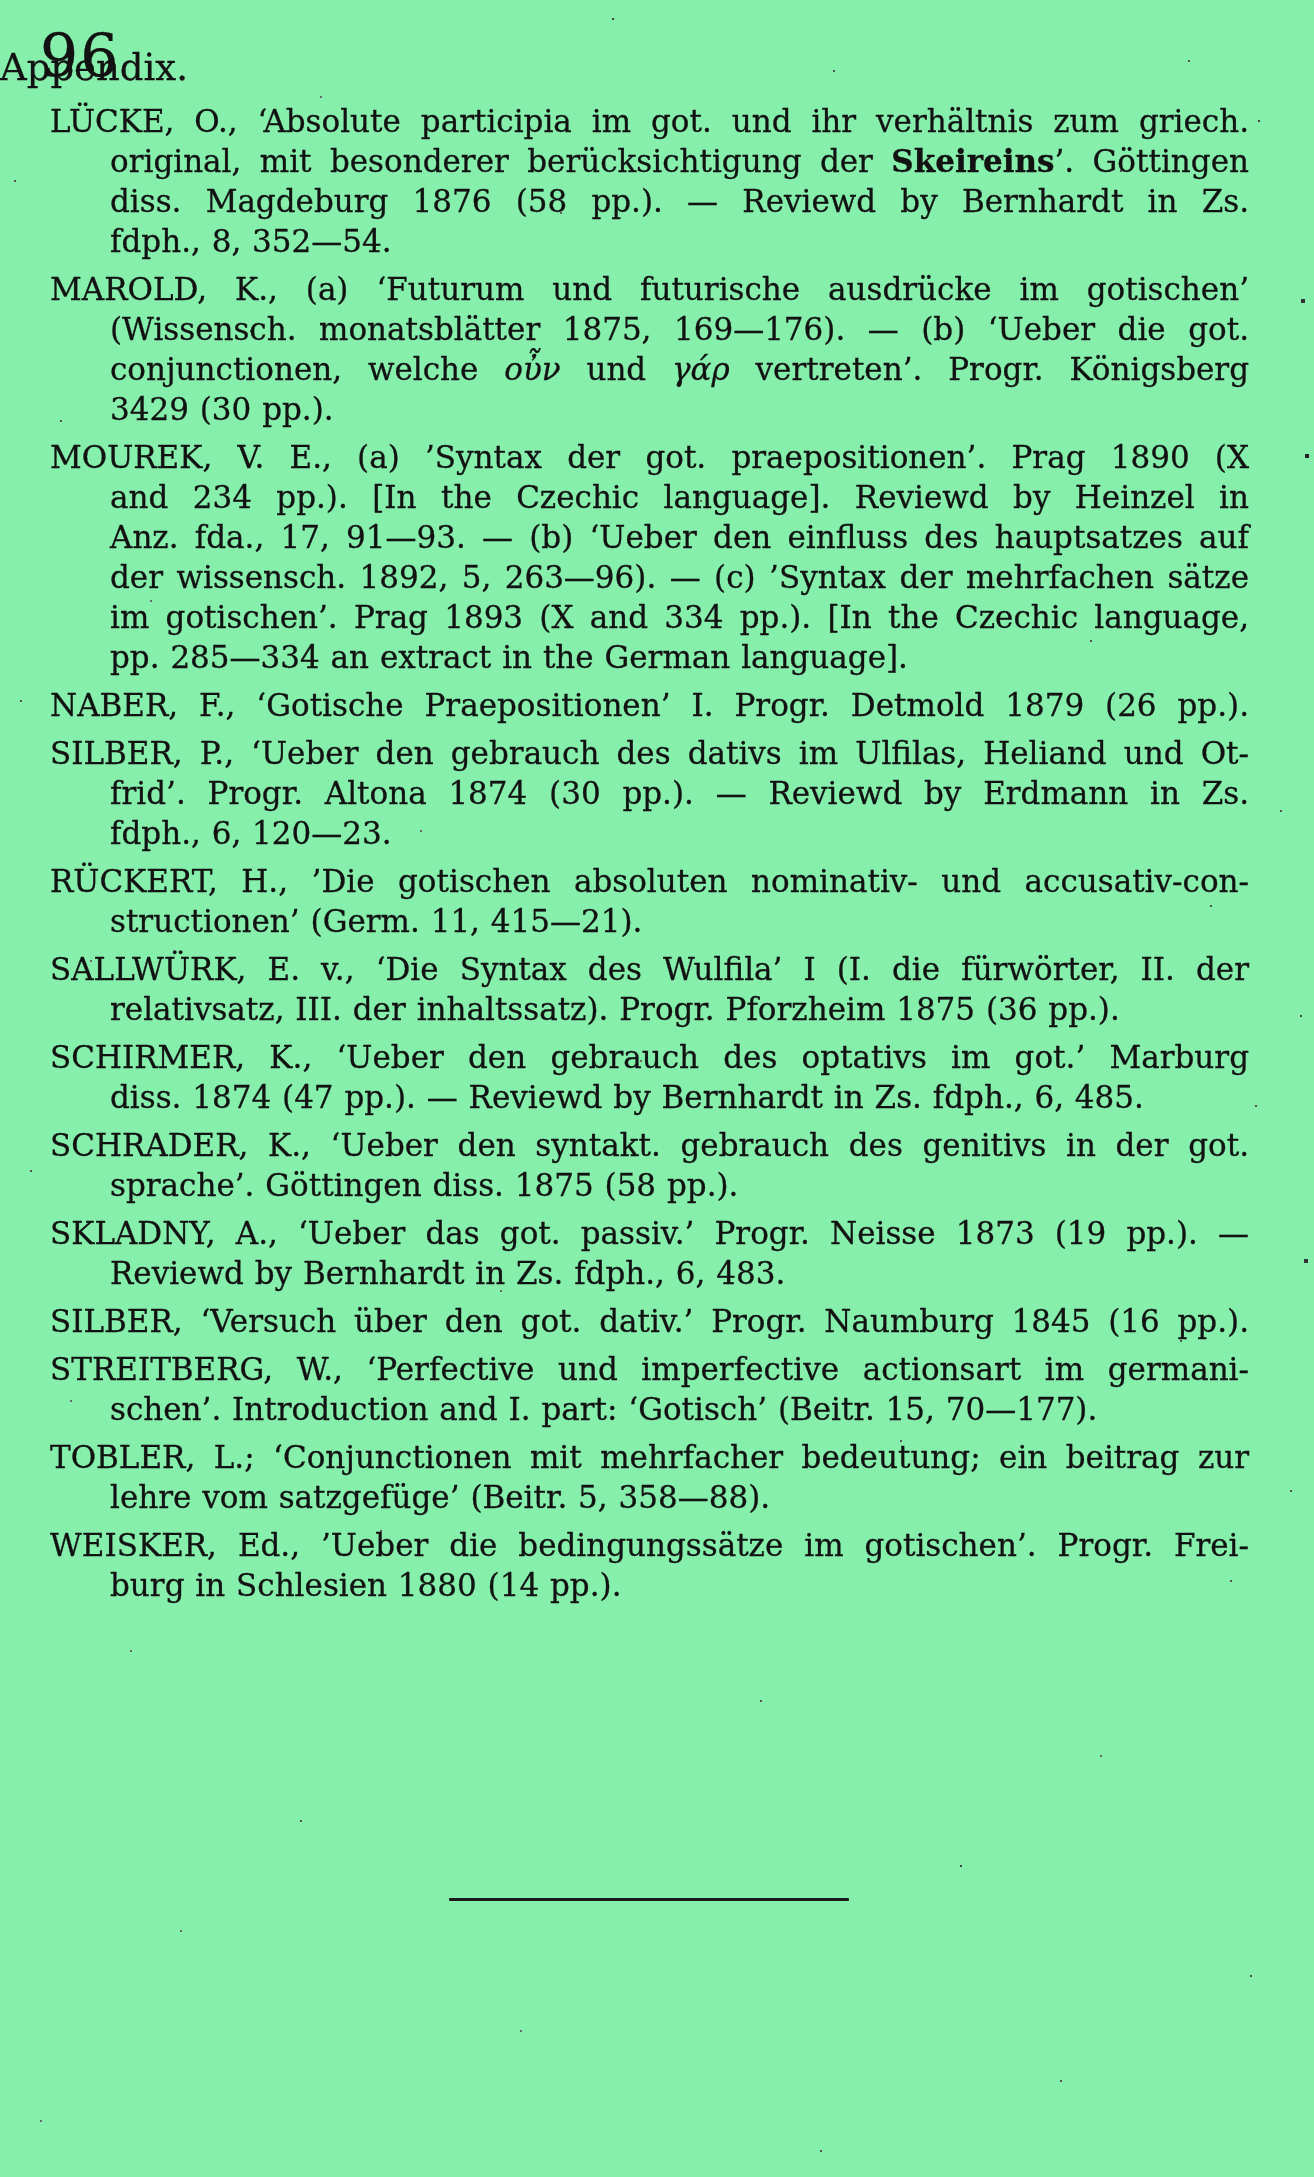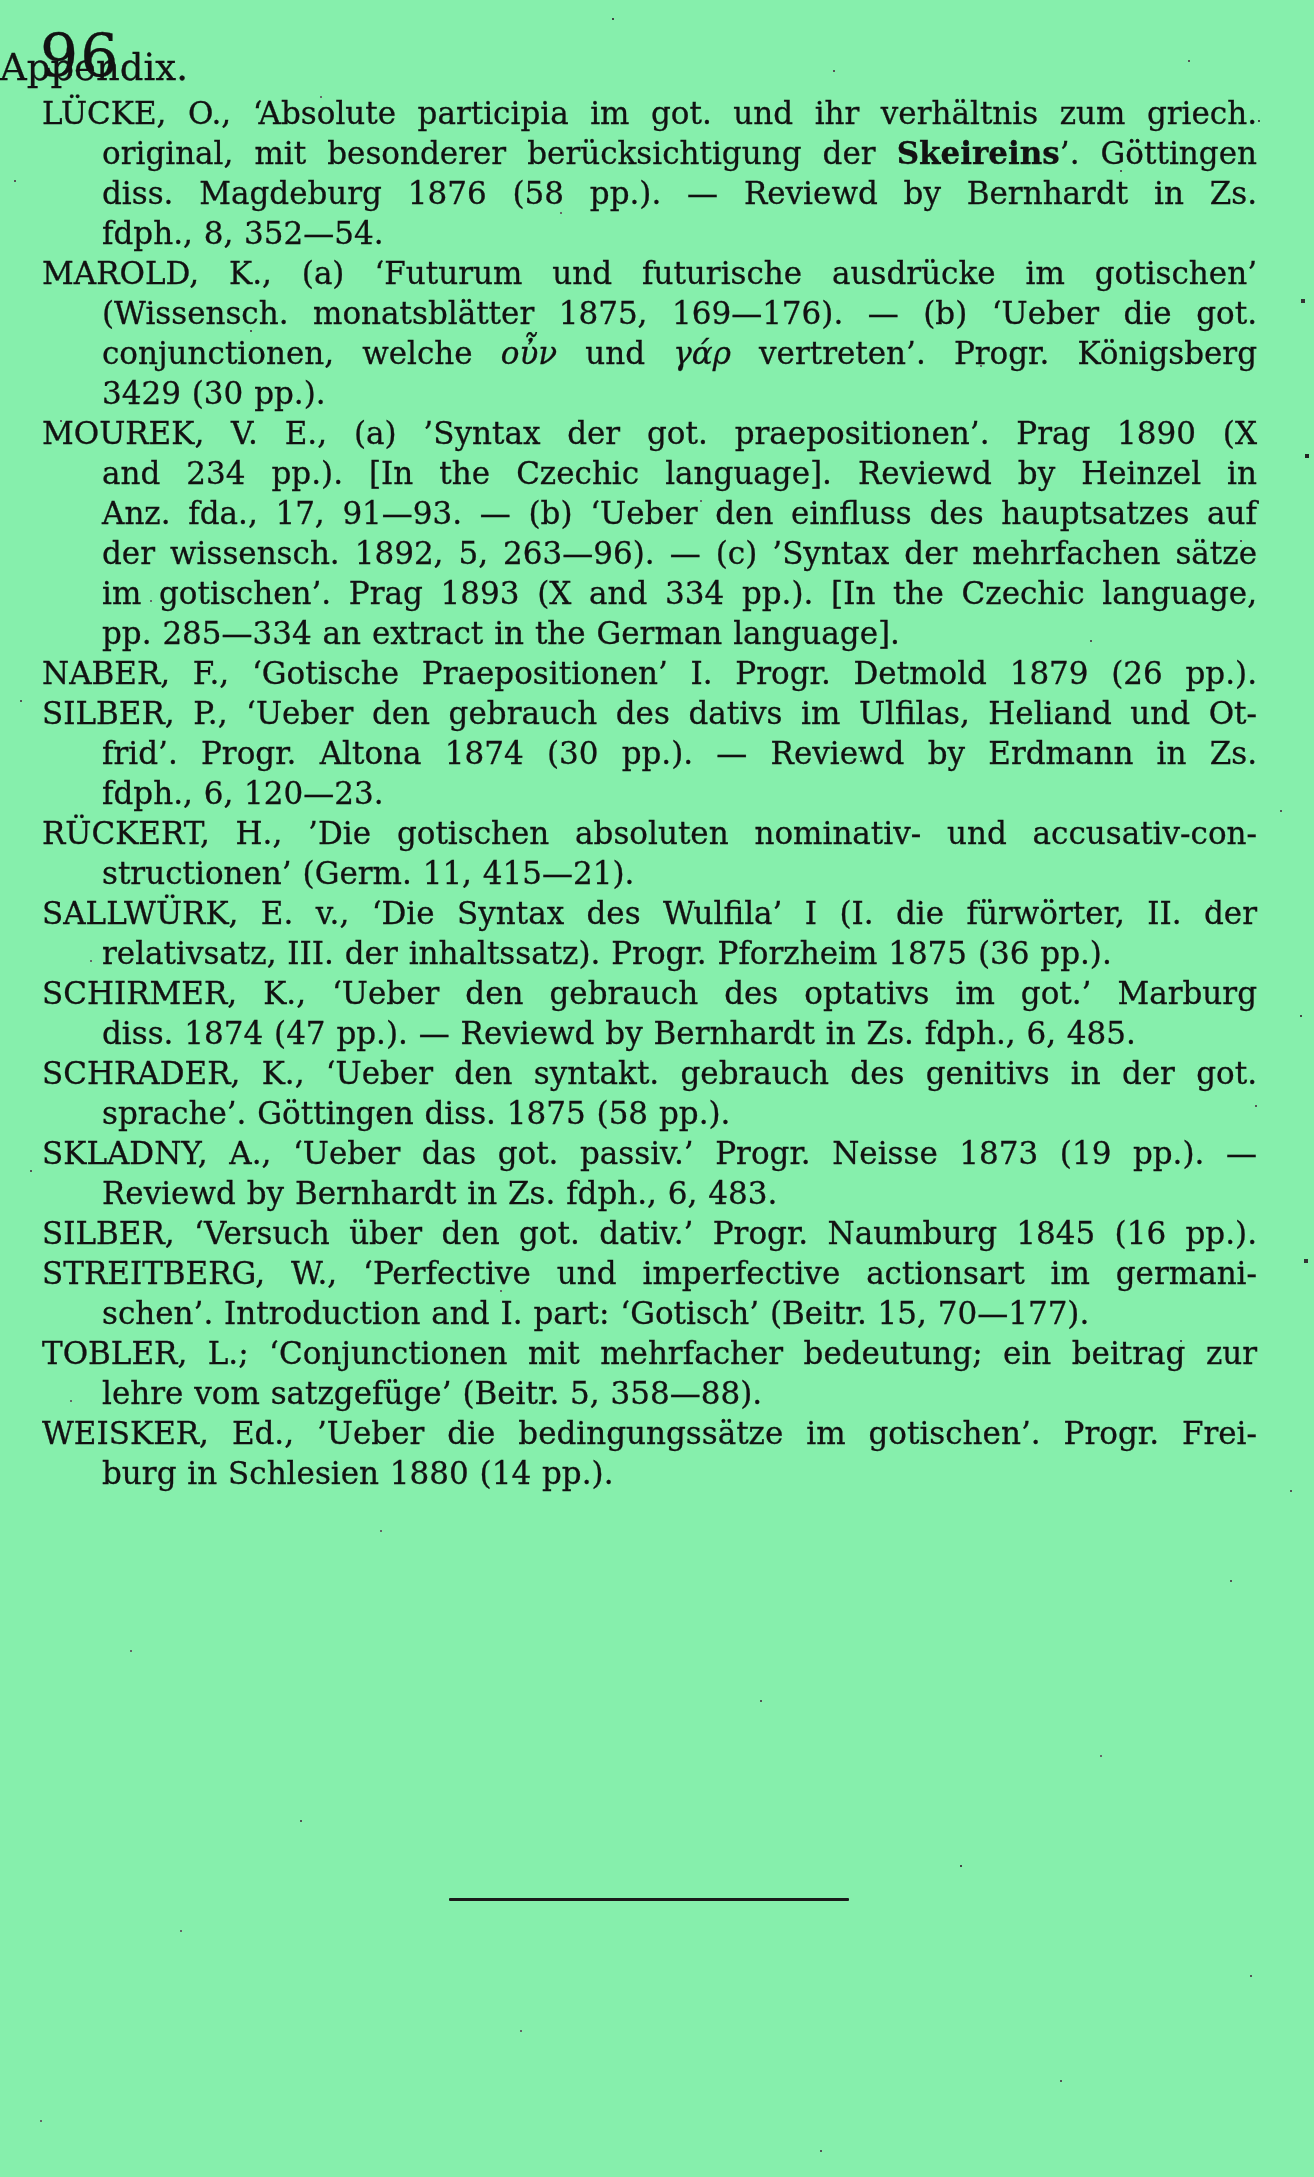--- a/index.html
+++ b/index.html
@@ -18,21 +18,21 @@
     letter-spacing:2px;
   }
   .running-head{
     position:absolute;left:0;top:49px;width:1314px;
     text-align:left;
     font-size:37px;line-height:1;
   }
   .bib{
     position:absolute;left:42px;top:93px;width:1215px;
   }
-  .entry{margin:0;padding:0;}
+  .entry{margin:8px;padding:0;}
   .line{
     font-size:31px;
     line-height:40px;
     white-space:normal;
     text-align:justify;
     text-align-last:justify;
     word-spacing:1px;
   }
   .line.cont{padding-left:60px;}
   .line.end{text-align-last:left;}

